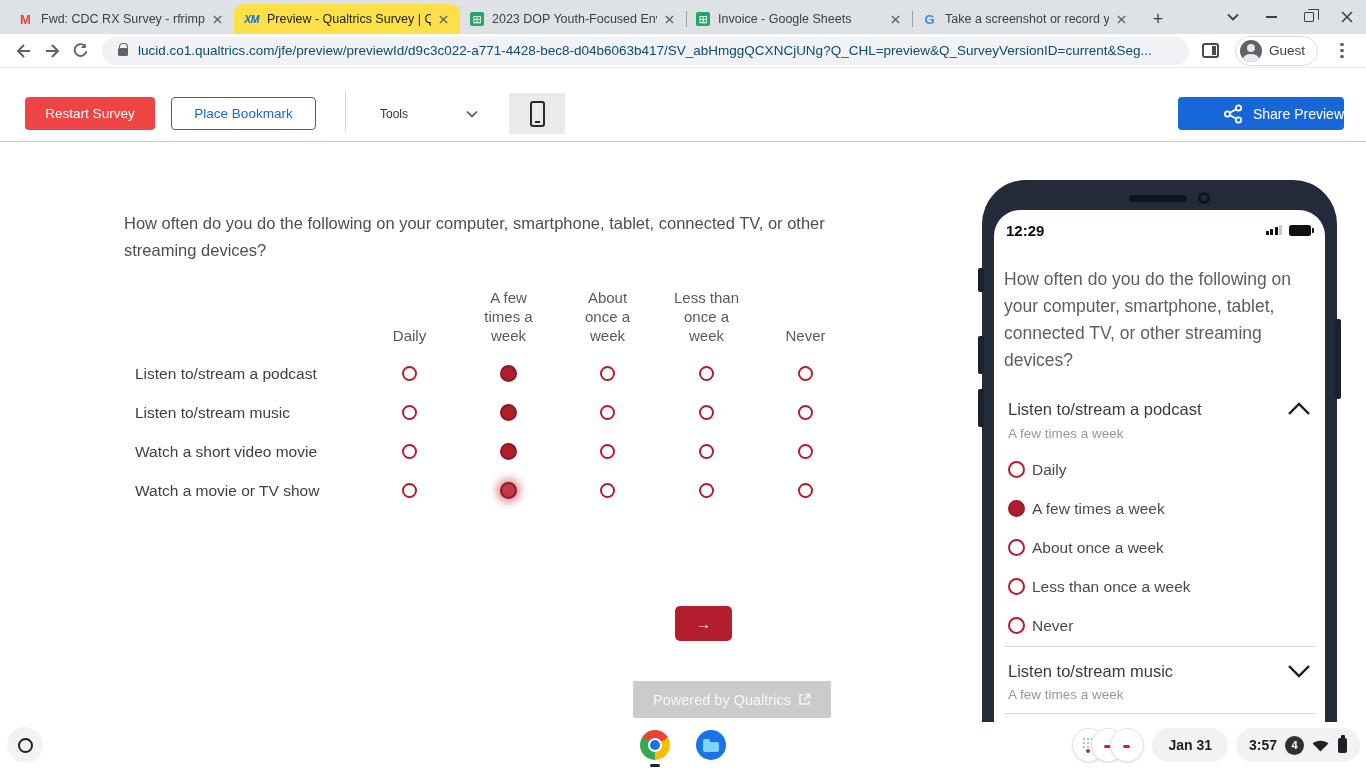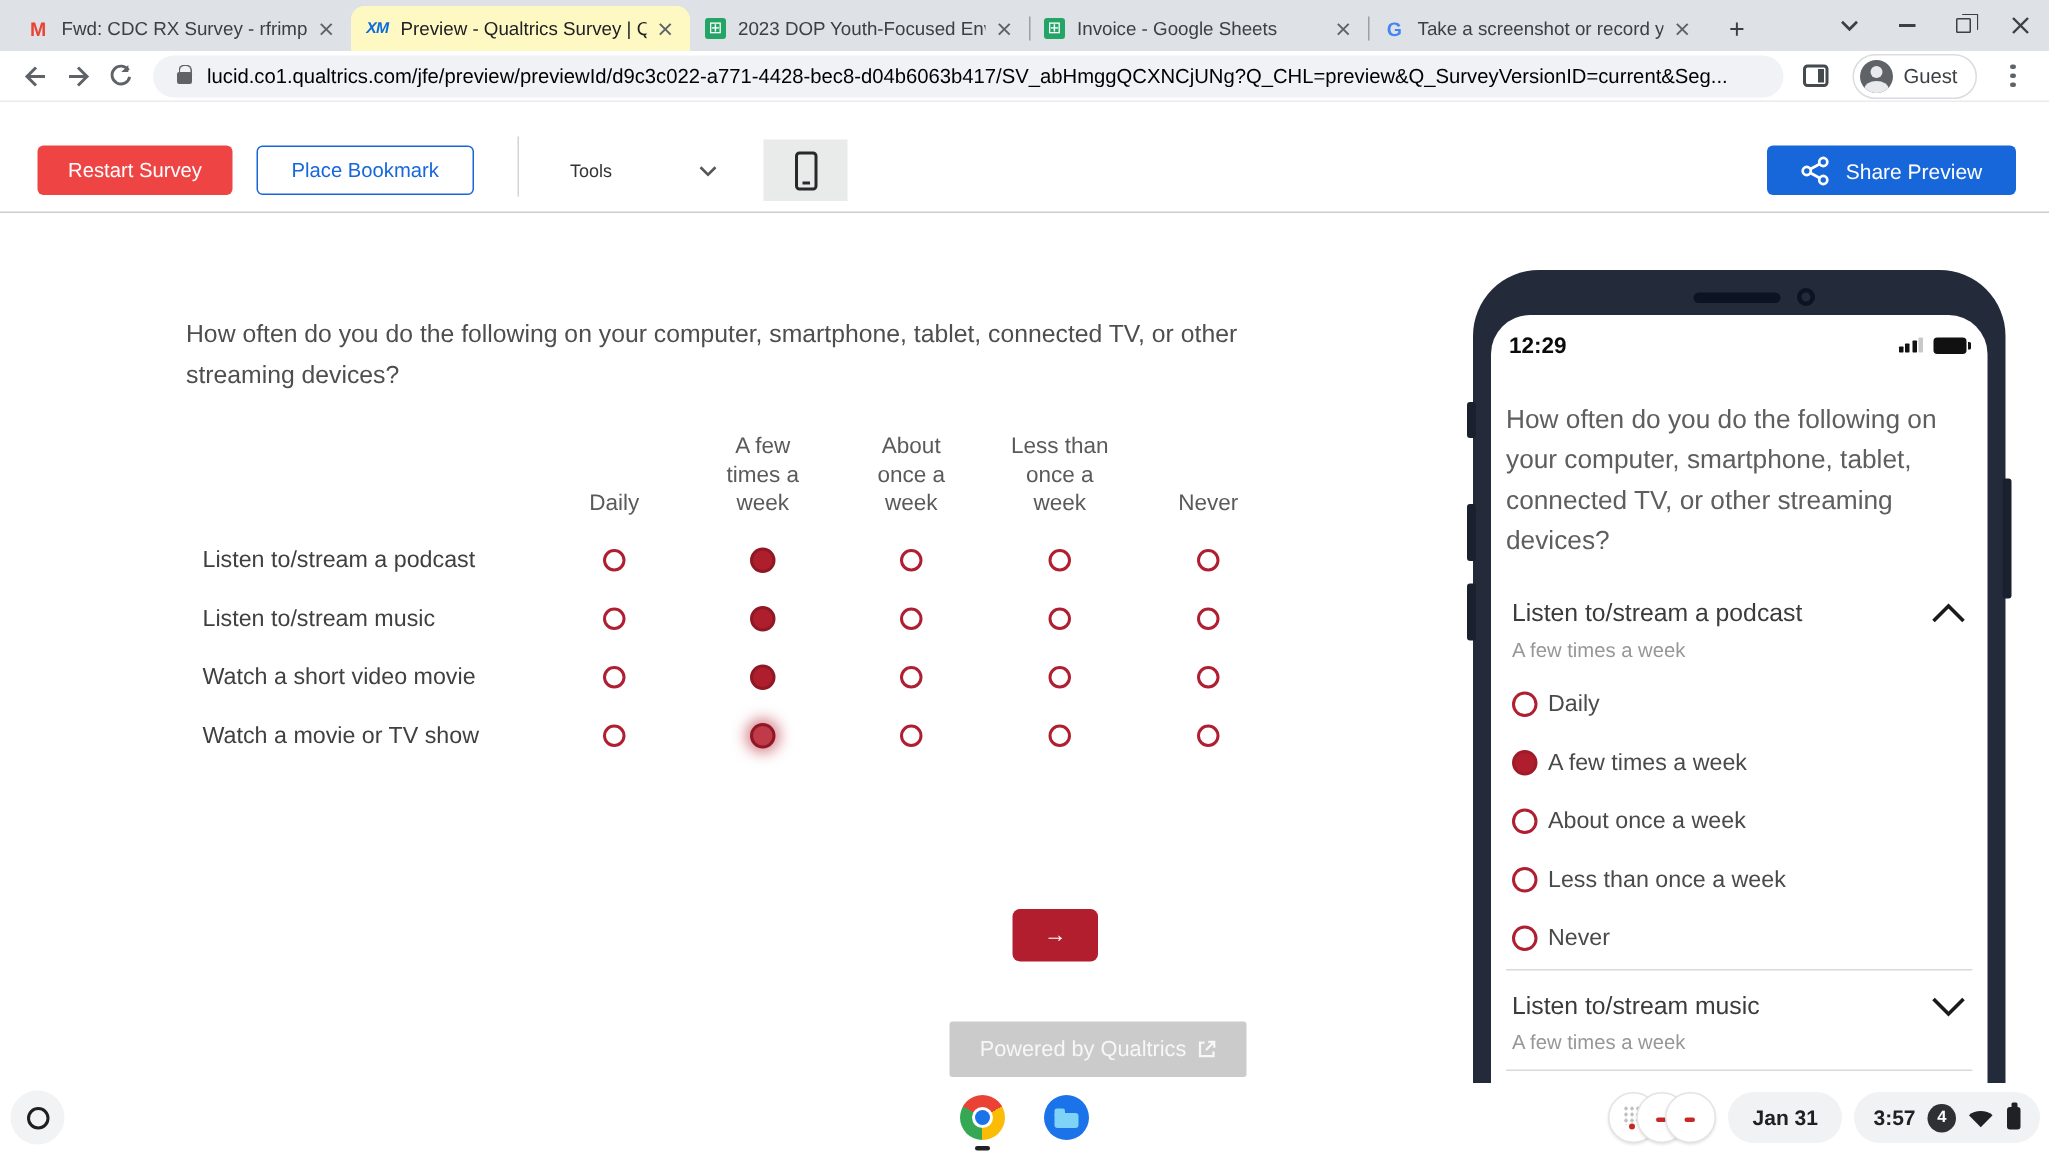--- a/index.html
+++ b/index.html
@@ -4,62 +4,62 @@
 <style>
   * { margin:0; padding:0; box-sizing:border-box; }
   body { font-family:"Liberation Sans", sans-serif; background:#fff; }
   #screen { position:relative; width:1366px; height:768px; overflow:hidden; background:#fff; }
 
   
   .tabstrip { position:absolute; left:0; top:0; width:1366px; height:34px; background:#DEE1E6; display:flex; align-items:flex-end; padding-left:8px; }
   .tab { position:relative; width:226px; height:30px; display:flex; align-items:center; padding:0 8px 0 10px; font-size:12.5px; color:#3C4043; cursor:default; }
   .tab::before { content:''; position:absolute; left:0; top:7px; width:1px; height:16px; background:#9AA0A6; }
   .tab:first-child::before, .tab.active::before, .tab.active + .tab::before { display:none; }
-  .tab.active { background:#fef9c3; border-radius:9px 9px 0 0; color:#202124; }
+  .tab.active { background:#fde047; border-radius:9px 9px 0 0; color:#202124; }
   .tab-icon { flex:0 0 auto; margin-right:8px; display:flex; align-items:center; justify-content:center; width:15px; }
   .tab-title { flex:1 1 auto; white-space:nowrap; overflow:hidden; }
   .tab-close { flex:0 0 auto; width:17px; height:17px; border-radius:50%; display:flex; align-items:center; justify-content:center; margin-left:4px; }
   .ic-gmail { color:#EA4335; font-weight:bold; font-size:13px; }
   .ic-xm { color:#0B6CE0; font-weight:800; font-style:italic; font-size:10.5px; letter-spacing:-0.5px; }
   .ic-sheets { width:14px; height:14px; background:#23A566; color:#fff; font-size:11px; line-height:13px; text-align:center; border-radius:2px; }
   .ic-google { color:#4285F4; font-weight:bold; font-size:13px; }
   .newtab { width:28px; height:28px; margin:0 0 1px 6px; border-radius:50%; display:flex; align-items:center; justify-content:center; font-size:18px; color:#3C4043; }
   .win-controls { position:absolute; right:6px; top:0; height:34px; display:flex; align-items:center; gap:12px; }
   .win-btn { width:26px; height:26px; display:flex; align-items:center; justify-content:center; }
   .min-glyph { width:11px; height:2px; background:#3C4043; }
   .restore-glyph { position:relative; width:10px; height:10px; border:1.6px solid #3C4043; border-radius:1px; background:#DEE1E6; }
   .restore-glyph::before { content:''; position:absolute; top:-4px; left:2.5px; width:10px; height:10px; border:1.6px solid #3C4043; border-left:none; border-bottom:none; border-radius:1px; }
 
   
   .navbar { position:absolute; left:0; top:34px; width:1366px; height:34px; background:#fff; display:flex; align-items:center; padding:0 10px; border-bottom:1px solid #E9EBEE; }
   .nav-btn { width:28px; height:28px; display:flex; align-items:center; justify-content:center; flex:0 0 auto; }
   .omnibox { flex:1 1 auto; height:28px; margin:0 8px; background:#F0F2F5; border-radius:14px; display:flex; align-items:center; padding:0 14px; overflow:hidden; }
   .lock { width:10px; height:8px; background:#5F6368; border-radius:1.5px; position:relative; margin:3px 10px 0 2px; flex:0 0 auto; }
   .lock::before { content:''; position:absolute; top:-5px; left:1px; width:7px; height:6px; border:1.7px solid #5F6368; border-bottom:none; border-radius:4px 4px 0 0; }
-  .url { font-size:13.5px; color:#000000; white-space:nowrap; overflow:hidden; }
+  .url { font-size:13.5px; color:#0c4a6e; white-space:nowrap; overflow:hidden; }
   .sidepanel { width:17px; height:15px; border:2px solid #454A4F; border-radius:3px; position:relative; }
   .sidepanel::after { content:''; position:absolute; top:1px; bottom:1px; right:1px; width:4px; background:#454A4F; }
   .guest-chip { height:30px; border:1px solid #DADCE0; border-radius:16px; display:flex; align-items:center; padding:0 12px 0 4px; gap:7px; margin:0 10px; flex:0 0 auto; }
   .guest-avatar { width:22px; height:22px; border-radius:50%; background:#5F6368; position:relative; overflow:hidden; }
   .guest-avatar::before { content:''; position:absolute; left:7px; top:4px; width:8px; height:8px; border-radius:50%; background:#E8EAED; }
   .guest-avatar::after { content:''; position:absolute; left:3px; top:14px; width:16px; height:10px; border-radius:50%; background:#E8EAED; }
   .guest-label { font-size:13.5px; color:#3C4043; }
   .menu-dots { display:flex; flex-direction:column; gap:2.5px; padding:4px; }
   .menu-dots span { width:3.5px; height:3.5px; border-radius:50%; background:#5F6368; }
 
   
   .preview-header { position:absolute; left:0; top:68px; width:1366px; height:74px; background:#fff; border-bottom:1px solid #CDCDCD; }
   .btn-restart { position:absolute; left:25px; top:29px; width:130px; height:33px; background:#ef4444; color:#fff; border:none; border-radius:4px; font-size:13.5px; font-family:inherit; }
   .btn-bookmark { position:absolute; left:171px; top:29px; width:145px; height:33px; background:#fff; color:#1767DB; border:1px solid #1767DB; border-radius:4px; font-size:13.5px; font-family:inherit; }
   .vdiv-line { position:absolute; left:345px; top:23px; width:1px; height:40px; background:#D4D4D4; }
   .tools-btn { position:absolute; left:366px; top:29px; width:118px; height:33px; display:flex; align-items:center; justify-content:space-between; padding:0 6px 0 14px; font-size:12px; color:#333; background:transparent; border:none; font-family:inherit; }
   .device-btn { position:absolute; left:509px; top:25px; width:56px; height:41px; background:#E9EAEA; border:none; display:flex; align-items:center; justify-content:center; }
   .dev-phone { width:15px; height:26px; border:2px solid #28292B; border-radius:3px; position:relative; }
   .dev-phone::after { content:''; position:absolute; left:3px; bottom:1.5px; width:5px; height:2.5px; background:#28292B; }
-  .btn-share { position:absolute; left:1178px; top:29px; width:166px; height:33px; background:#1767DB; color:#fff; border:none; border-radius:4px; font-size:14px; font-family:inherit; display:flex; align-items:center; justify-content:center; gap:10px; }
+  .btn-share { position:absolute; left:1178px; top:29px; width:166px; height:33px; background:#1767DB; color:#fff; border:none; border-radius:4px; font-size:14px; font-family:inherit; display:flex; align-items:center; justify-content:flex-end; gap:10px; }
 
   
   .survey-main { position:absolute; left:0; top:142px; width:1366px; height:580px; background:#fff; }
   .question { position:absolute; left:124px; top:68px; width:740px; font-size:16.5px; line-height:27px; color:#4E4E4E; }
   .matrix { position:absolute; left:124px; top:136px; display:grid; grid-template-columns:236px repeat(5, 99px); }
   .mx-colhead { height:76px; display:flex; align-items:flex-end; justify-content:center; padding-bottom:9px; font-size:15px; line-height:19px; color:#5A5A5A; text-align:center; }
   .mx-colhead span { display:inline-block; max-width:68px; }
   .mx-label { height:39px; display:flex; align-items:center; padding-left:11px; font-size:15.5px; color:#404040; }
   .mx-cell { height:39px; display:flex; align-items:center; justify-content:center; }
   .radio { width:15px; height:15px; border:2px solid #B01E31; border-radius:50%; background:#fff; display:inline-block; cursor:pointer; }

